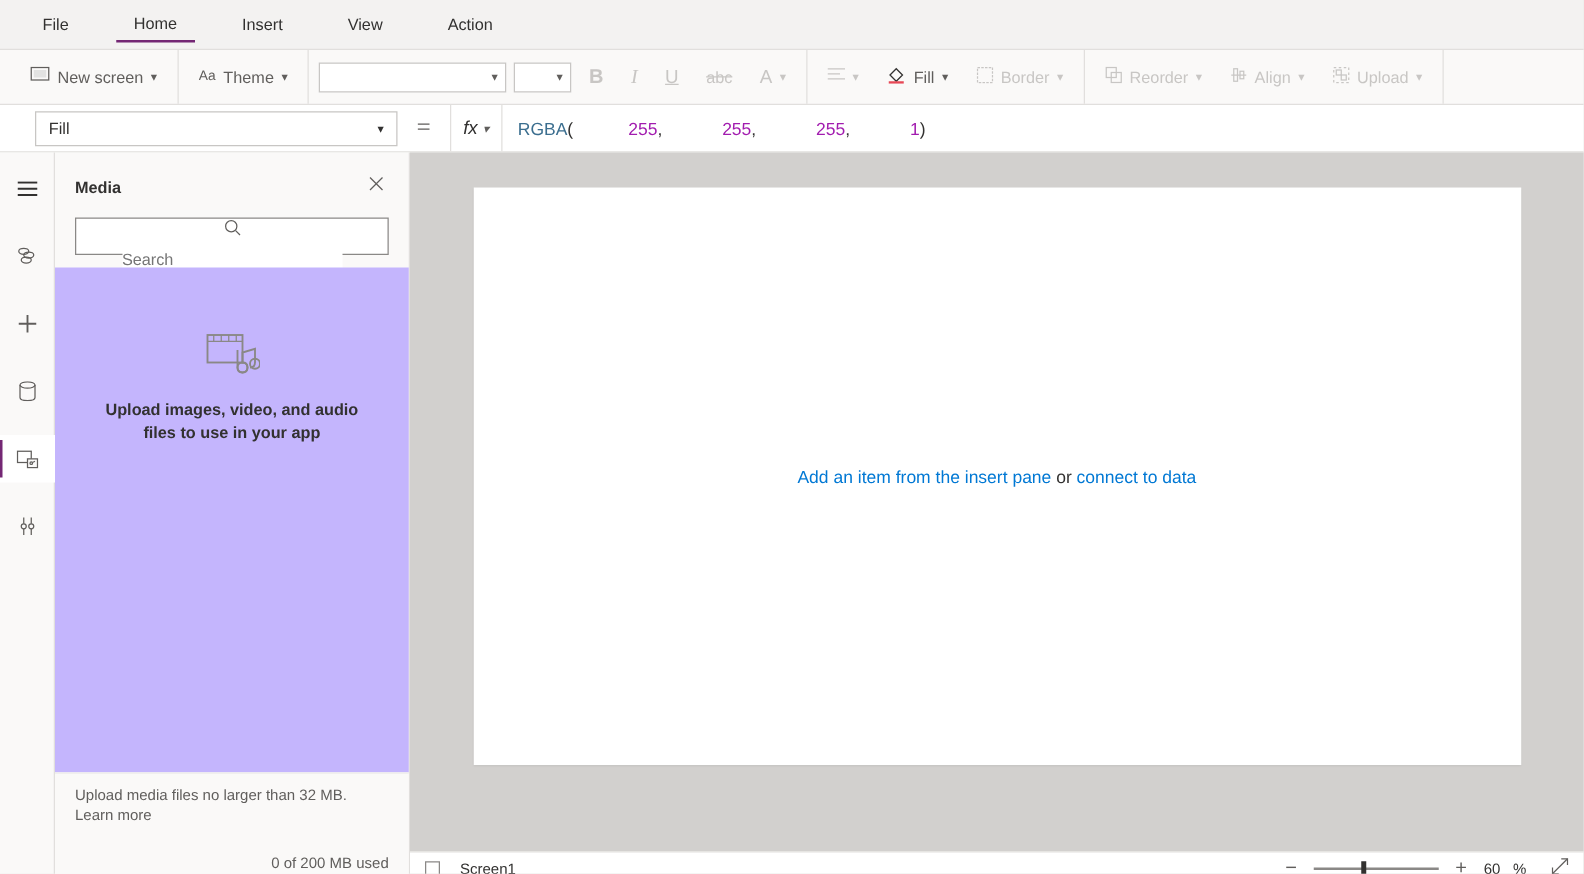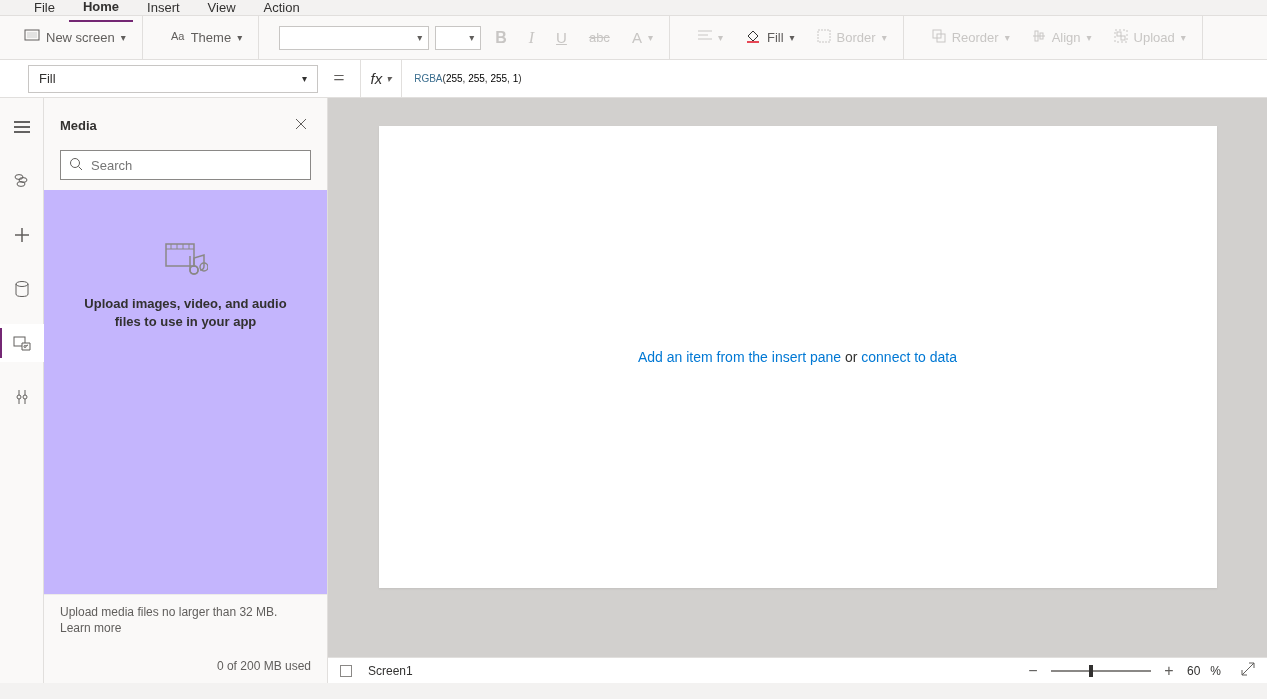--- a/index.html
+++ b/index.html
@@ -1,60 +1,60 @@
 <!DOCTYPE html>
 <html><head>
 <meta charset="utf-8">
 <style>
   * { box-sizing: border-box; margin: 0; padding: 0; font-family: "Segoe UI", Arial, sans-serif; }
   body { width: 1267px; height: 699px; background: #f3f2f1; overflow: hidden; font-size: 13px; color: #323130; }
   
   
-  .menubar { height: 16px; background: #f3f2f1; display: flex; align-items: center; padding: 0 20px; border-bottom: 1px solid #e1dfdd; }
+  .menubar { height: 40px; background: #f3f2f1; display: flex; align-items: center; padding: 0 20px; border-bottom: 1px solid #e1dfdd; gap: 24px; }
   .menuitem { padding: 6px 14px; cursor: pointer; color: #323130; }
-  .menuitem.active { font-weight: 700; border-bottom: 2px solid #742774; }
-  
-  
-  .ribbon { height: 44px; background: #faf9f8; display: flex; align-items: center; border-bottom: 1px solid #e1dfdd; padding: 0 8px; gap: 12px; }
+  .menuitem.active { font-weight: 400; border-bottom: 2px solid #742774; }
+  
+  
+  .ribbon { height: 44px; background: #faf9f8; display: flex; align-items: center; border-bottom: 1px solid #e1dfdd; padding: 0 8px; gap: 0; }
   .ribbon-group { display: flex; align-items: center; height: 100%; border-right: 1px solid #e1dfdd; padding: 0 8px; gap: 6px; }
   .ribbon-btn { display: flex; align-items: center; gap: 6px; padding: 4px 8px; cursor: pointer; color: #605e5c; border-radius: 2px; }
   .ribbon-btn.disabled { color: #c8c6c4; }
   .chev { font-size: 10px; color: #605e5c; }
   .chev.disabled { color: #c8c6c4; }
   .combo { height: 24px; border: 1px solid #c8c6c4; background: #fff; display: inline-flex; align-items: center; padding: 0 6px; }
   .combo .arrow { margin-left: auto; font-size: 10px; color: #605e5c; }
   .fontname { width: 150px; }
   .fontsize { width: 46px; }
   
   
   .formula-row { height: 38px; background: #fff; display: flex; align-items: center; border-bottom: 1px solid #e1dfdd; }
   .prop-select { width: 290px; height: 28px; margin-left: 28px; border: 1px solid #c8c6c4; display: flex; align-items: center; padding: 0 10px; background: #fff; }
   .prop-select .arrow { margin-left: auto; font-size: 10px; }
   .eq { padding: 0 14px; font-size: 20px; font-family: Georgia, serif; font-style: italic; color: #605e5c; }
   .fx { padding: 0 10px; font-family: Georgia, serif; font-style: italic; color: #323130; font-size: 15px; display: flex; align-items: center; gap: 4px; border-left: 1px solid #e1dfdd; height: 100%; }
-  .formula-input { flex: 1; height: 100%; border-left: 1px solid #e1dfdd; display: flex; align-items: center; padding: 0 12px; font-family: Consolas, monospace; font-size: 10px; }
+  .formula-input { flex: 1; height: 100%; border-left: 1px solid #e1dfdd; display: flex; align-items: center; padding: 0 12px; font-family: Consolas, monospace; font-size: 14px; }
   .tok-fn { color: #3b6e8f; }
-  .tok-num { color: #000000; }
+  .tok-num { color: #a21caf; margin-left: 44px; }
   .tok-p { color: #323130; }
   
   
   .main { display: flex; height: calc(699px - 32px - 44px - 38px); }
   
   
   .rail { width: 44px; background: #faf9f8; border-right: 1px solid #e1dfdd; display: flex; flex-direction: column; align-items: center; padding-top: 10px; gap: 16px; }
   .rail-icon { width: 44px; height: 38px; display: flex; align-items: center; justify-content: center; cursor: pointer; color: #605e5c; position: relative; }
   .rail-icon.active { background: #fff; }
   .rail-icon.active::before { content: ''; position: absolute; left: 0; top: 4px; bottom: 4px; width: 2px; background: #742774; }
   
   
   .panel { width: 284px; background: #faf9f8; border-right: 1px solid #e1dfdd; display: flex; flex-direction: column; }
   .panel-header { display: flex; align-items: center; justify-content: space-between; padding: 14px 16px 12px 16px; }
   .panel-title { font-size: 13px; font-weight: 600; color: #323130; }
   .panel-close { font-size: 16px; color: #605e5c; cursor: pointer; padding: 4px; }
-  .search-box { margin: 0 16px 10px 16px; height: 30px; border: 1px solid #8a8886; background: #fff; display: flex; align-items: center; padding: 0 8px; gap: 8px; }
+  .search-box { margin: 0 16px 10px 16px; height: 30px; border: 1px solid #8a8886; background: #fff; display: flex; align-items: center; padding: 0 8px; gap: 8px; flex-direction: column; }
   .search-box input { border: none; outline: none; flex: 1; font-size: 13px; }
   .upload-row { display: flex; align-items: center; padding: 8px 16px; border-bottom: 1px solid #e1dfdd; color: #323130; }
   .upload-row .more { margin-left: auto; letter-spacing: 2px; color: #605e5c; cursor: pointer; }
   .panel-body-inner { background: #c4b5fd; flex: 1; width: 100%; }
   .media-icon { margin: 20px 0 16px 0; color: #8a8886; }
   .empty-text { font-weight: 600; font-size: 13px; color: #323130; line-height: 1.4; padding: 0 10px; }
   .panel-footer { padding: 10px 16px; font-size: 12px; color: #605e5c; border-top: 1px solid #edebe9; background: #faf9f8; }
   .panel-footer a { color: #605e5c; text-decoration: none; display: block; margin-top: 2px; }
   .usage { text-align: right; margin-top: 24px; font-size: 12px; }
   

